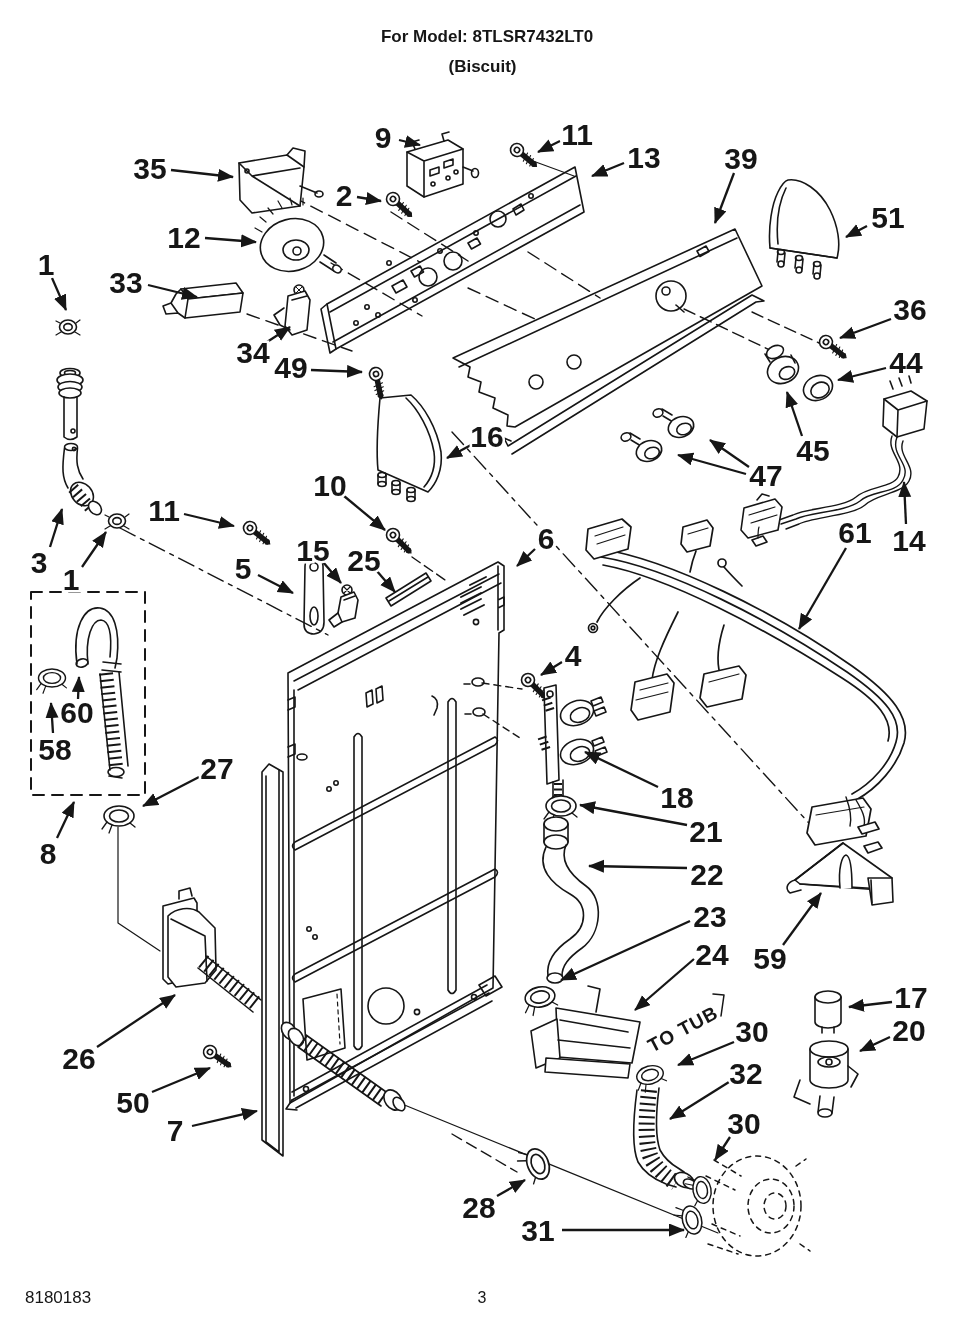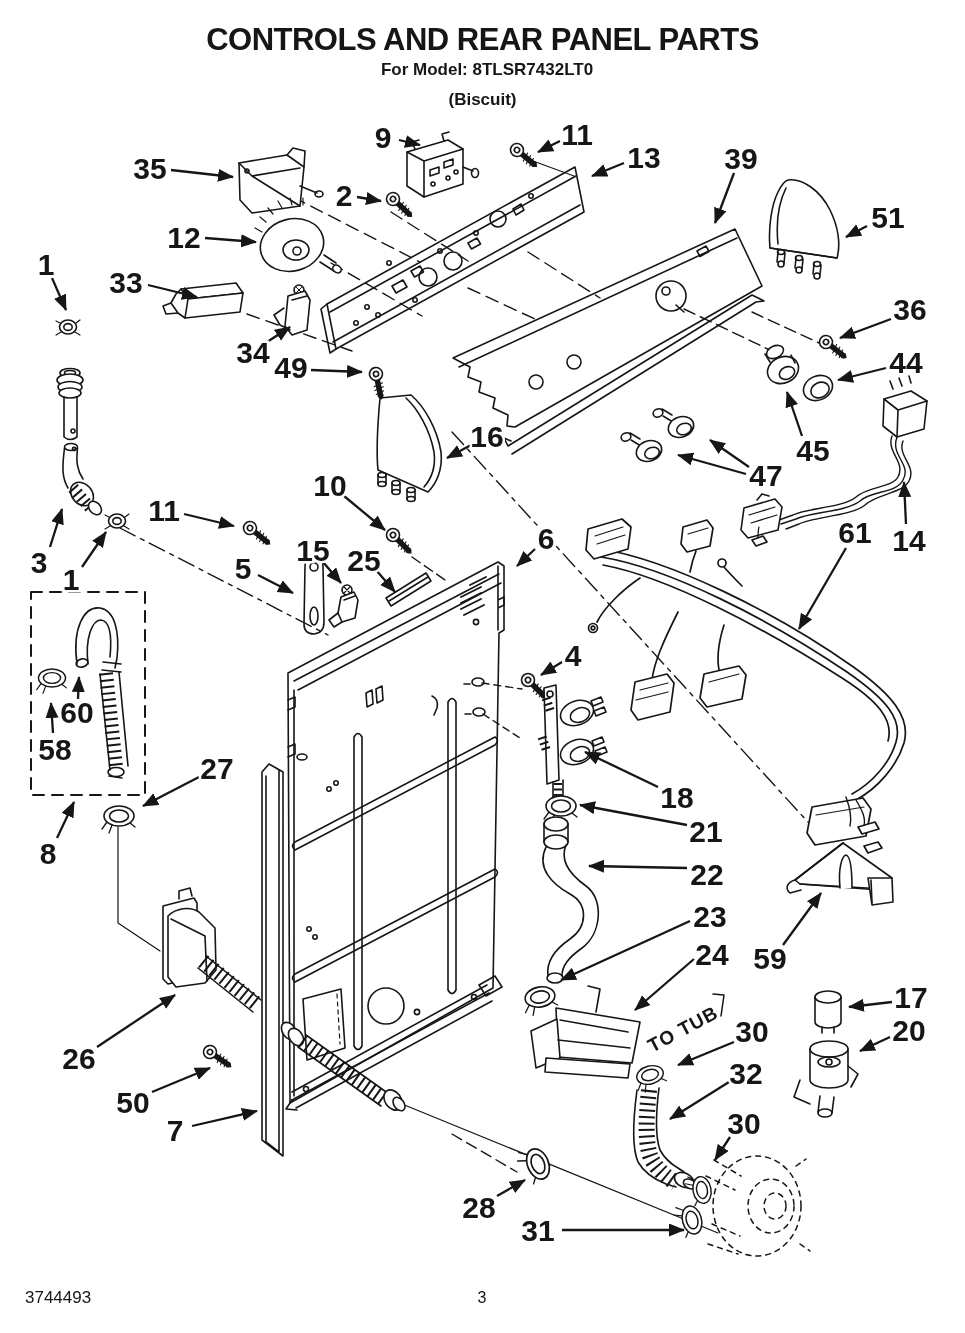--- a/index.html
+++ b/index.html
@@ -18,21 +18,20 @@
   .ann{font-family:"Liberation Sans",sans-serif;font-size:19px;font-weight:bold;fill:var(--ink);
        text-anchor:middle;dominant-baseline:central;letter-spacing:1px;}
   .leader{stroke:var(--ink);stroke-width:2.3;}
 </style>
 </head>
 <body>
 
 <div class="page">
 
   <div class="header">
-    <h1 class="title">CONTROLS AND REAR PANEL PARTS</h1>
     <div class="model-line">For Model: 8TLSR7432LT0</div>
     <div class="color-line">(Biscuit)</div>
   </div>
 
   <svg class="diagram" width="965" height="1333" viewBox="0 0 965 1333">
     <defs>
       <marker id="ah" markerUnits="userSpaceOnUse" markerWidth="17" markerHeight="14" refX="15" refY="6.5" orient="auto">
         <path d="M0,0 L16,6.5 L0,13 Z" fill="#161616"></path>
       </marker>
       <g id="screw">
@@ -528,15 +527,15 @@
         <text x="79" y="1058" class="plbl">26</text>
         <text x="133" y="1102" class="plbl">50</text>
         <text x="175" y="1130" class="plbl">7</text>
         <text x="744" y="1123" class="plbl">30</text>
         <text x="479" y="1207" class="plbl">28</text>
         <text x="538" y="1230" class="plbl">31</text>
       </g>
     <text id="to-tub-text" class="ann" x="683" y="1029" transform="rotate(-28 683 1029)">TO TUB</text>
   </svg>
 
-  <div class="footer-doc">3744493</div>
+  <div class="footer-doc">8180183</div>
   <div class="footer-page">3</div>
 </div>
 
 </body></html>

